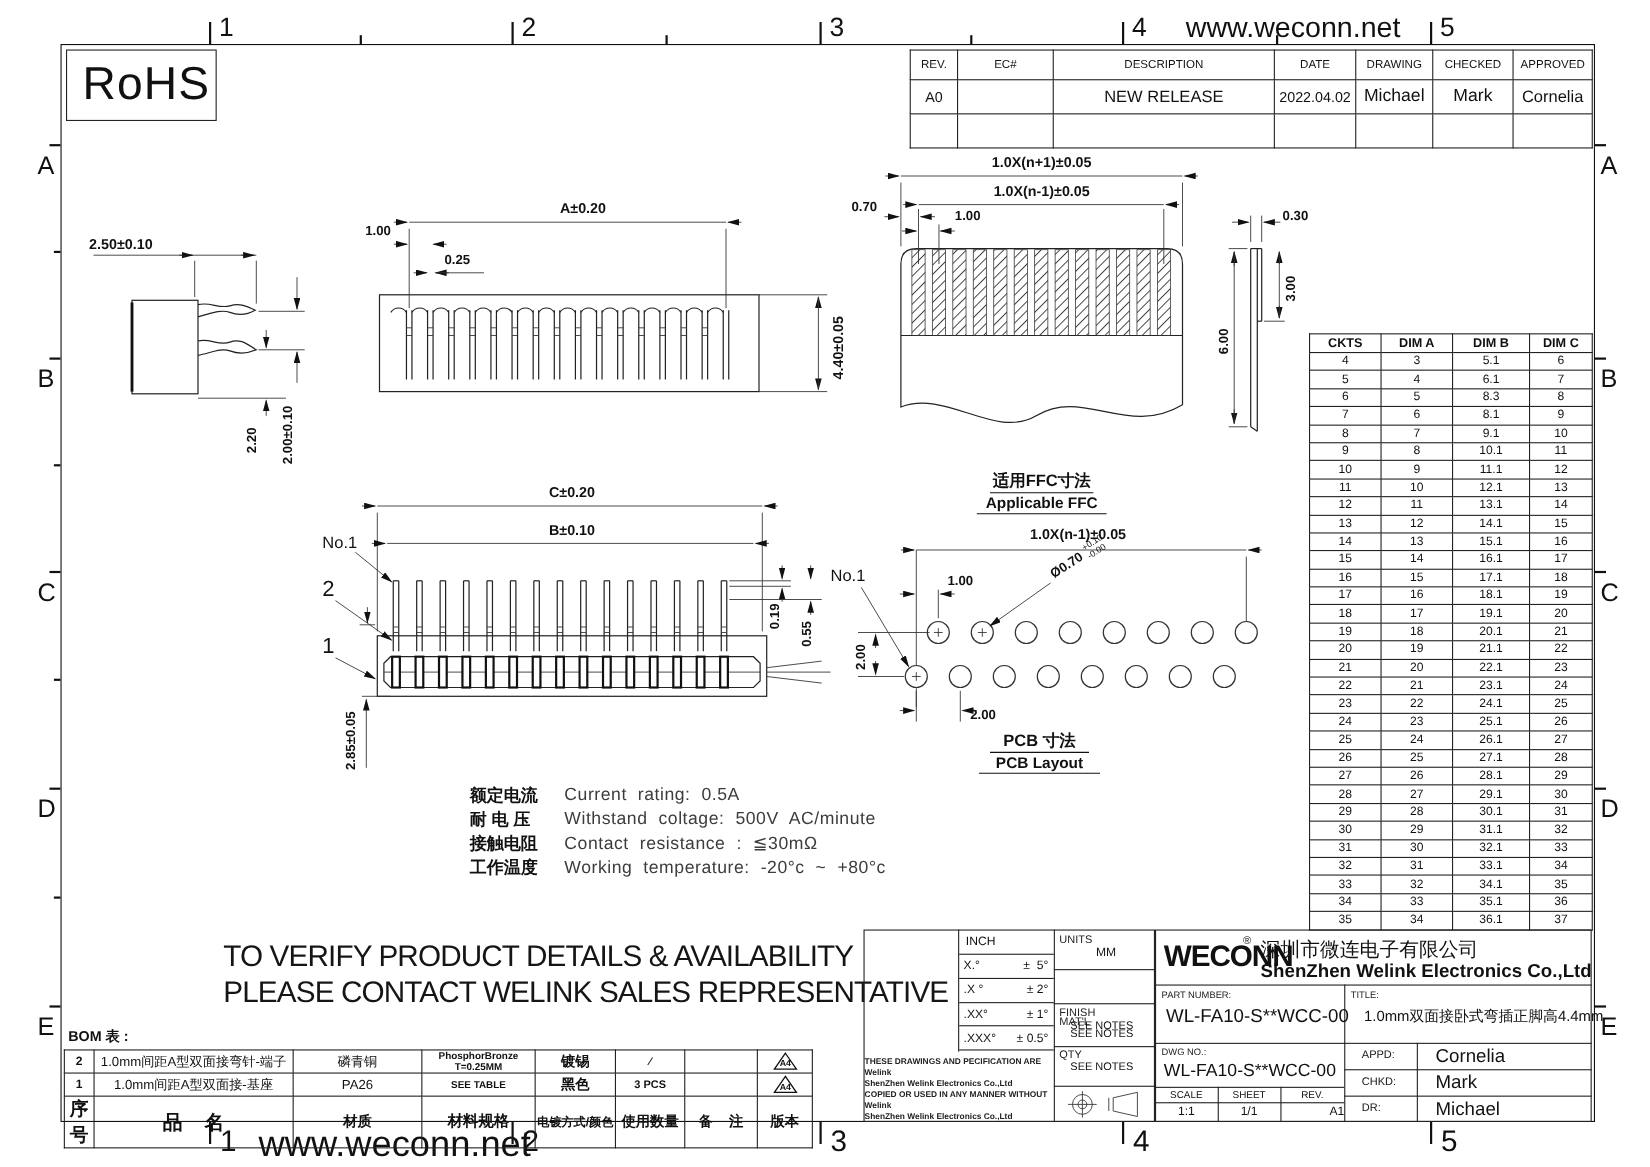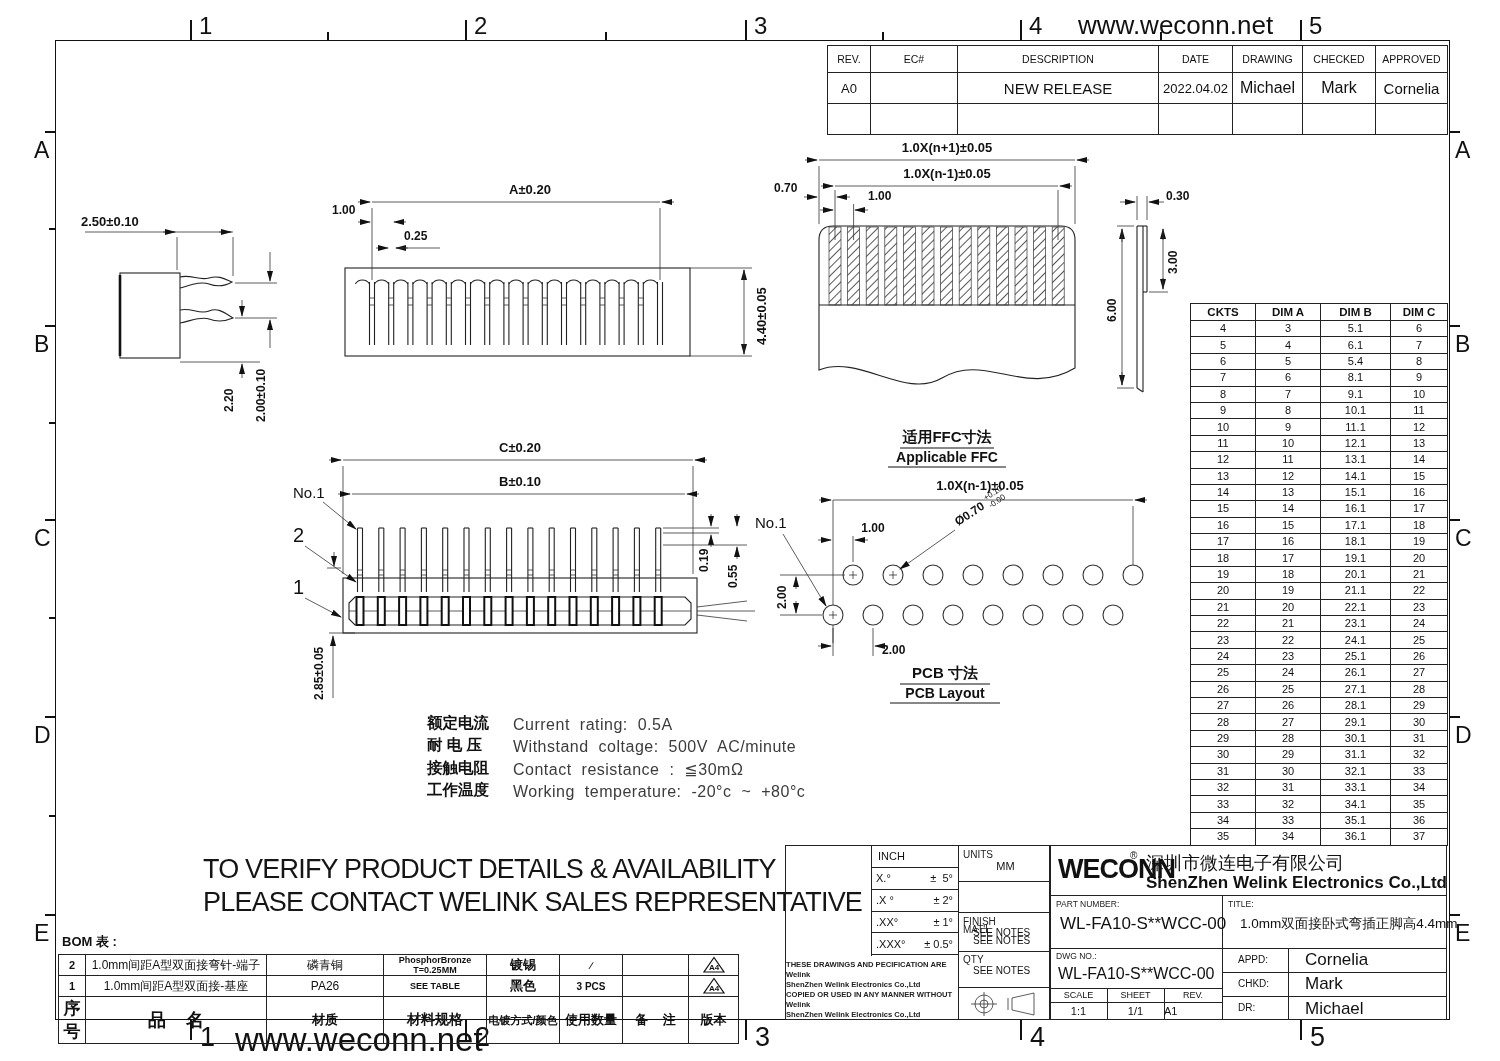--- a/index.html
+++ b/index.html
@@ -18,21 +18,21 @@
   .ln{stroke:#222;stroke-width:1.1;fill:none}
   .lt{stroke:#333;stroke-width:.8;fill:none}
   .dim{font-weight:700;font-size:12px}
   .dimb{font-weight:700;font-size:13px}
   table.tbl{position:absolute;border-collapse:collapse;table-layout:fixed}
   table.tbl td,table.tbl th{border:1px solid #222;padding:0;text-align:center;overflow:hidden}
   .ckts th{font-size:11.5px;font-weight:700;height:17px}
   .ckts td{font-size:11px;height:16.4px;line-height:1}
   .rev th{font-size:10.5px;font-weight:400;height:27px}
   .rev td{height:31px}
-  .note-row{display:flex;height:22.2px;align-items:flex-end}
+  .note-row{display:flex;height:22.2px;align-items:center}
   .note-cn{font-weight:700;font-size:15.5px;width:86px;flex:none}
   .note-en{font-size:16px;color:#3c3c3c;word-spacing:5px;letter-spacing:.5px;white-space:nowrap}
   .tolrow{display:flex;justify-content:space-between;height:21.8px;border-bottom:1px solid #222;
           font-size:11px;align-items:center;padding:0 5px 0 4px;white-space:pre}
   .small-lbl{font-size:8.5px;color:#222}
   .bom td{font-size:11px}
 </style>
 </head>
 <body>
 
@@ -103,20 +103,23 @@
   <div class="tick" style="left:1450px;top:519px;width:10px;height:1.5px"></div>
   <div class="tick" style="left:1450px;top:716px;width:10px;height:1.5px"></div>
   <div class="tick" style="left:1450px;top:914px;width:10px;height:1.5px"></div>
   <div class="zone" style="left:1455px;top:137px">A</div>
   <div class="zone" style="left:1455px;top:331px">B</div>
   <div class="zone" style="left:1455px;top:525px">C</div>
   <div class="zone" style="left:1455px;top:722px">D</div>
   <div class="zone" style="left:1455px;top:920px">E</div>
 
   
+  <div class="box" style="left:60px;top:45px;width:137px;height:65px">
+    <div class="abs" style="left:14px;top:6px;font-size:42px;letter-spacing:1px">RoHS</div>
+  </div>
 
   
   <table class="tbl rev" style="left:827px;top:45px;width:620px">
     <colgroup>
         <col style="width:43px">
         <col style="width:87px">
         <col style="width:201px">
         <col style="width:74px">
         <col style="width:70px">
         <col style="width:73px">
@@ -181,21 +184,21 @@
         <tr>
           <td>5</td>
           <td>4</td>
           <td>6.1</td>
           <td>7</td>
         </tr>
 
         <tr>
           <td>6</td>
           <td>5</td>
-          <td>5.4</td>
+          <td>8.3</td>
           <td>8</td>
         </tr>
 
         <tr>
           <td>7</td>
           <td>6</td>
           <td>8.1</td>
           <td>9</td>
         </tr>
 
@@ -839,21 +842,21 @@
   <div class="abs" style="left:1058px;top:965px;font-size:16px">WL-FA10-S**WCC-00</div>
   <div class="hline" style="left:1050px;top:988px;width:172px"></div>
   <div class="hline" style="left:1050px;top:1002px;width:172px"></div>
   <div class="vline" style="left:1107px;top:988px;height:32px"></div>
   <div class="vline" style="left:1164px;top:988px;height:32px"></div>
   <div class="abs" style="left:1050px;top:990px;width:57px;text-align:center;font-size:9px">SCALE</div>
   <div class="abs" style="left:1107px;top:990px;width:57px;text-align:center;font-size:9px">SHEET</div>
   <div class="abs" style="left:1164px;top:990px;width:58px;text-align:center;font-size:9px">REV.</div>
   <div class="abs" style="left:1050px;top:1005px;width:57px;text-align:center;font-size:11px">1:1</div>
   <div class="abs" style="left:1107px;top:1005px;width:57px;text-align:center;font-size:11px">1/1</div>
-  <div class="abs" style="left:1164px;top:1005px;width:58px;text-align:left;font-size:11px">A1</div>
+  <div class="abs" style="left:1164px;top:1005px;width:58px;text-align:right;font-size:11px">A1</div>
   <div class="hline" style="left:1222px;top:972px;width:225px"></div>
   <div class="hline" style="left:1222px;top:996px;width:225px"></div>
   <div class="vline" style="left:1288px;top:948px;height:72px"></div>
   <div class="abs" style="left:1238px;top:954px;font-size:10px">APPD:</div>
   <div class="abs" style="left:1305px;top:950px;font-size:17px">Cornelia</div>
   <div class="abs" style="left:1238px;top:978px;font-size:10px">CHKD:</div>
   <div class="abs" style="left:1305px;top:974px;font-size:17px">Mark</div>
   <div class="abs" style="left:1238px;top:1002px;font-size:10px">DR:</div>
   <div class="abs" style="left:1305px;top:999px;font-size:17px">Michael</div>
 

